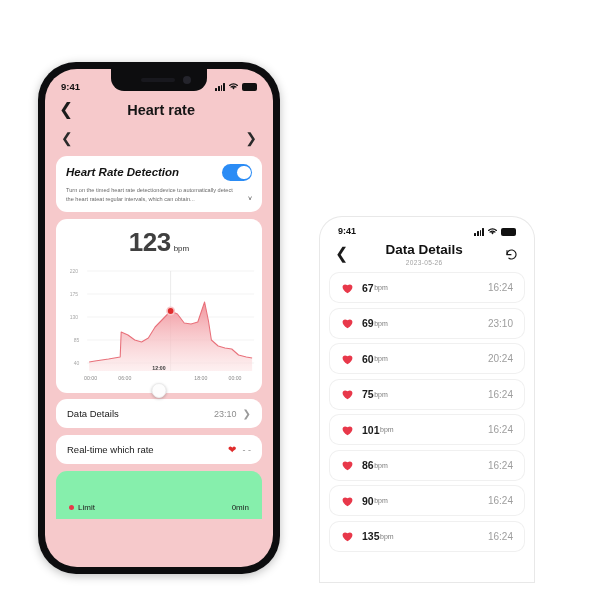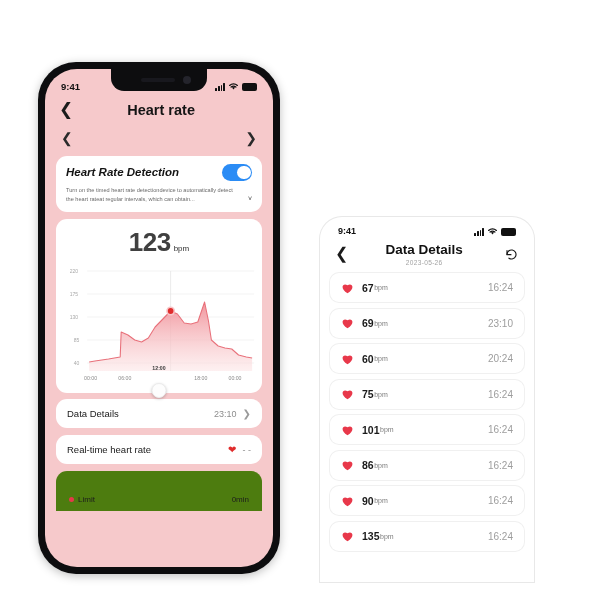--- a/index.html
+++ b/index.html
@@ -182,23 +182,23 @@
     font-size: 9.5px;
     color: #191919;
   }
   .row-left { font-weight: normal; }
   .row-right { display: flex; align-items: center; gap: 6px; color: #8d8d8d; font-size: 9px; }
   .row-chev { color: #9a9a9a; font-size: 10px; }
   .heart-red { color: #e02c2c; font-size: 10px; }
 
   .limit-card {
     margin: 0 11px;
-    background: #4d7c0f;
+    background: #86efac;
     border-radius: 11px 11px 0 0;
-    height: 40px;
+    height: 48px;
     display: flex; align-items: flex-end; justify-content: space-between;
     padding: 0 13px 7px 13px;
     box-sizing: border-box;
     font-size: 8px;
   }
   .limit-left { display: flex; align-items: center; gap: 4px; color: #1d1d1d; }
   .limit-dot { width: 5px; height: 5px; border-radius: 50%; background: #e6394a; }
   .limit-right { color: #1d1d1d; }
 
   
@@ -366,21 +366,21 @@
           <span class="row-left">Data Details</span>
           <span class="row-right">
             <span>23:10</span>
             <span class="row-chev">❯</span>
           </span>
         </div>
       </div>
 
       <div class="card">
         <div class="row-card">
-          <span class="row-left">Real-time heart rate</span>
+          <span class="row-left">Real-time which rate</span>
           <span class="row-right">
             <span class="heart-red">❤</span>
             <span>- -</span>
           </span>
         </div>
       </div>
 
       <div class="limit-card">
         <span class="limit-left">
           <span class="limit-dot"></span>

